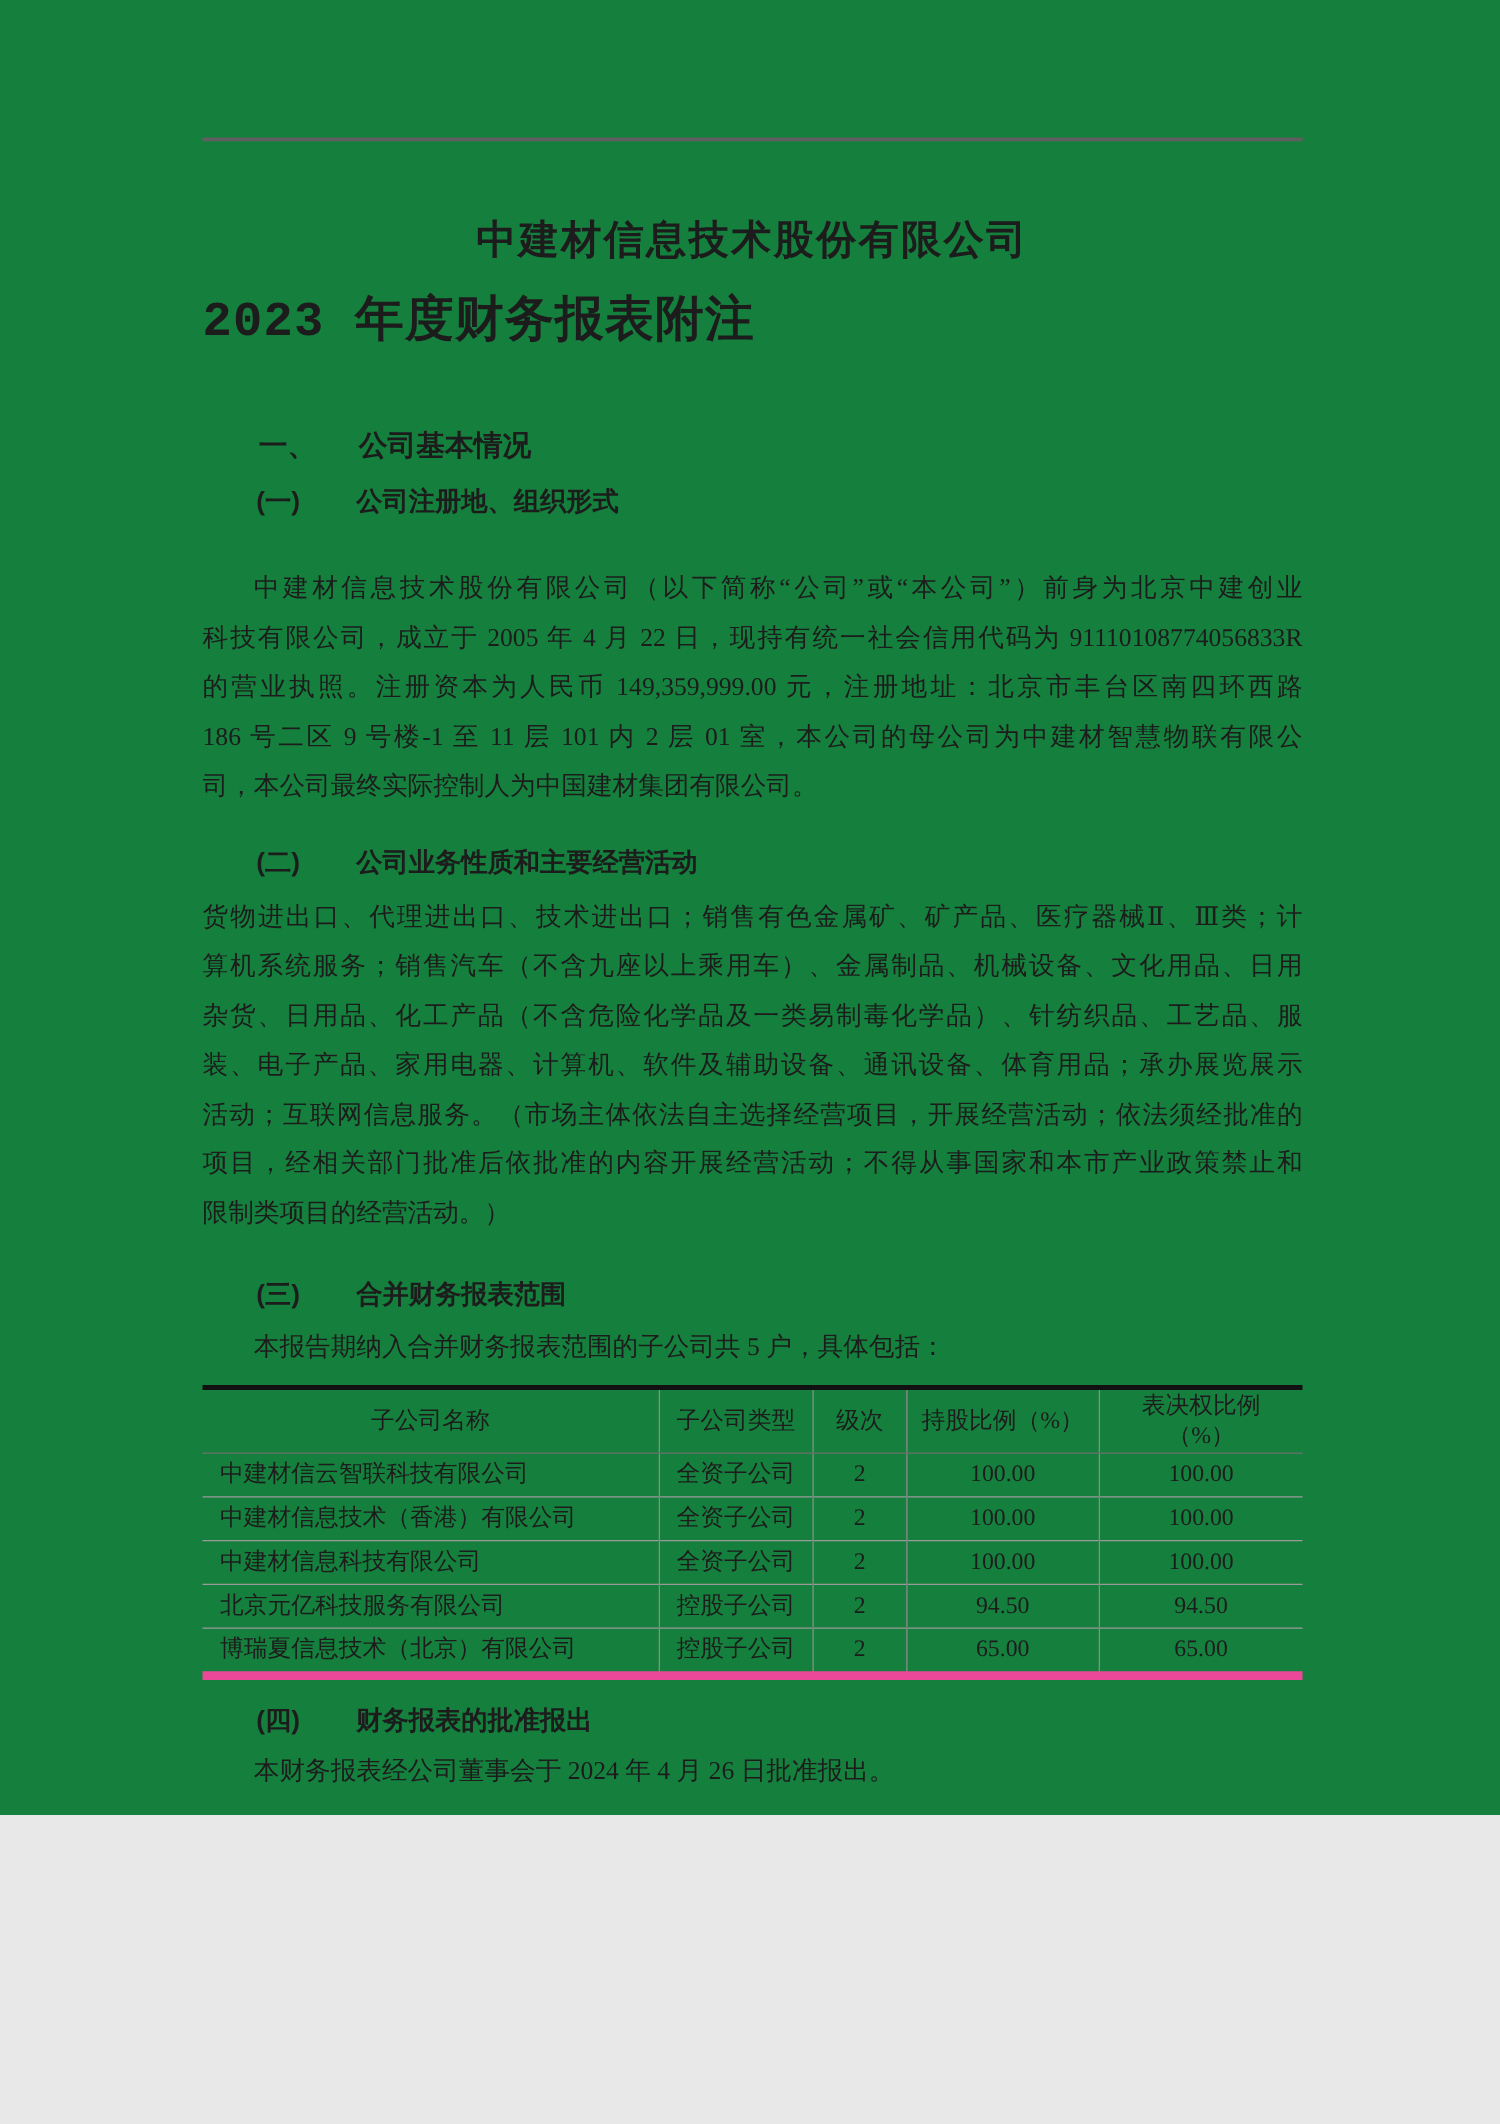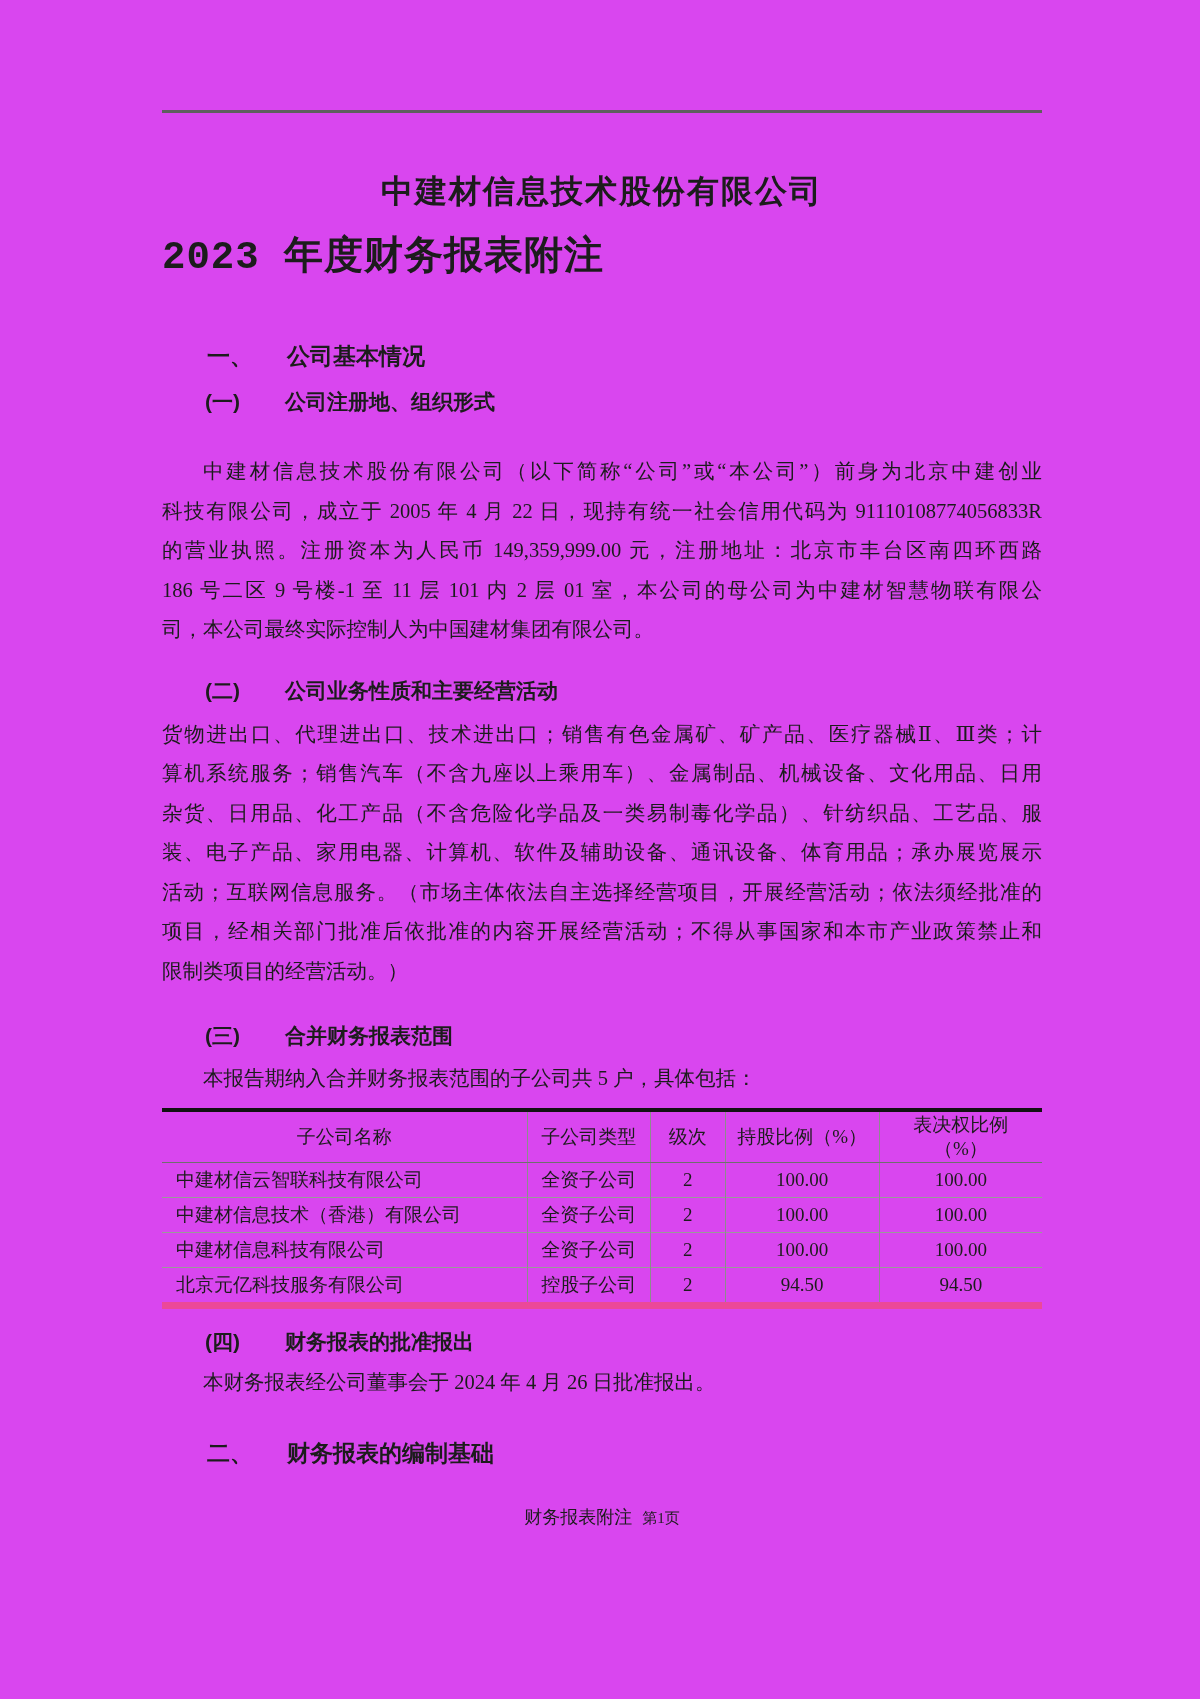--- a/index.html
+++ b/index.html
@@ -4,23 +4,23 @@
 <style>
   html, body { margin: 0; padding: 0; }
   body {
     background: #e8e8e8;
     font-family: "Liberation Serif", "DejaVu Serif", serif;
     color: #1c1c1c;
   }
   .page {
     position: relative;
     width: 1200px;
-    height: 1699px;
+    height: 1452px;
     margin: 0 auto;
-    background: #d946ef;
+    background: #15803d;
     box-sizing: border-box;
     padding: 0 158px 0 162px;
     overflow: hidden;
   }
   .top-rule {
     margin-top: 110px;
     height: 0;
     border-top: 3px solid #5f5f5f;
   }
   .doc-title {
@@ -211,20 +211,27 @@
           <td>100.00</td>
           <td>100.00</td>
         </tr>
         <tr>
           <td>北京元亿科技服务有限公司</td>
           <td>控股子公司</td>
           <td>2</td>
           <td>94.50</td>
           <td>94.50</td>
         </tr>
+        <tr>
+          <td>博瑞夏信息技术（北京）有限公司</td>
+          <td>控股子公司</td>
+          <td>2</td>
+          <td>65.00</td>
+          <td>65.00</td>
+        </tr>
       </tbody>
   </table>
 
   <div class="sub-heading mt-sub4">
     <span class="h-num">(四)</span>
     <span>财务报表的批准报出</span>
   </div>
 
   <div class="single-line mt-approv">本财务报表经公司董事会于 2024 年 4 月 26 日批准报出。</div>
 

